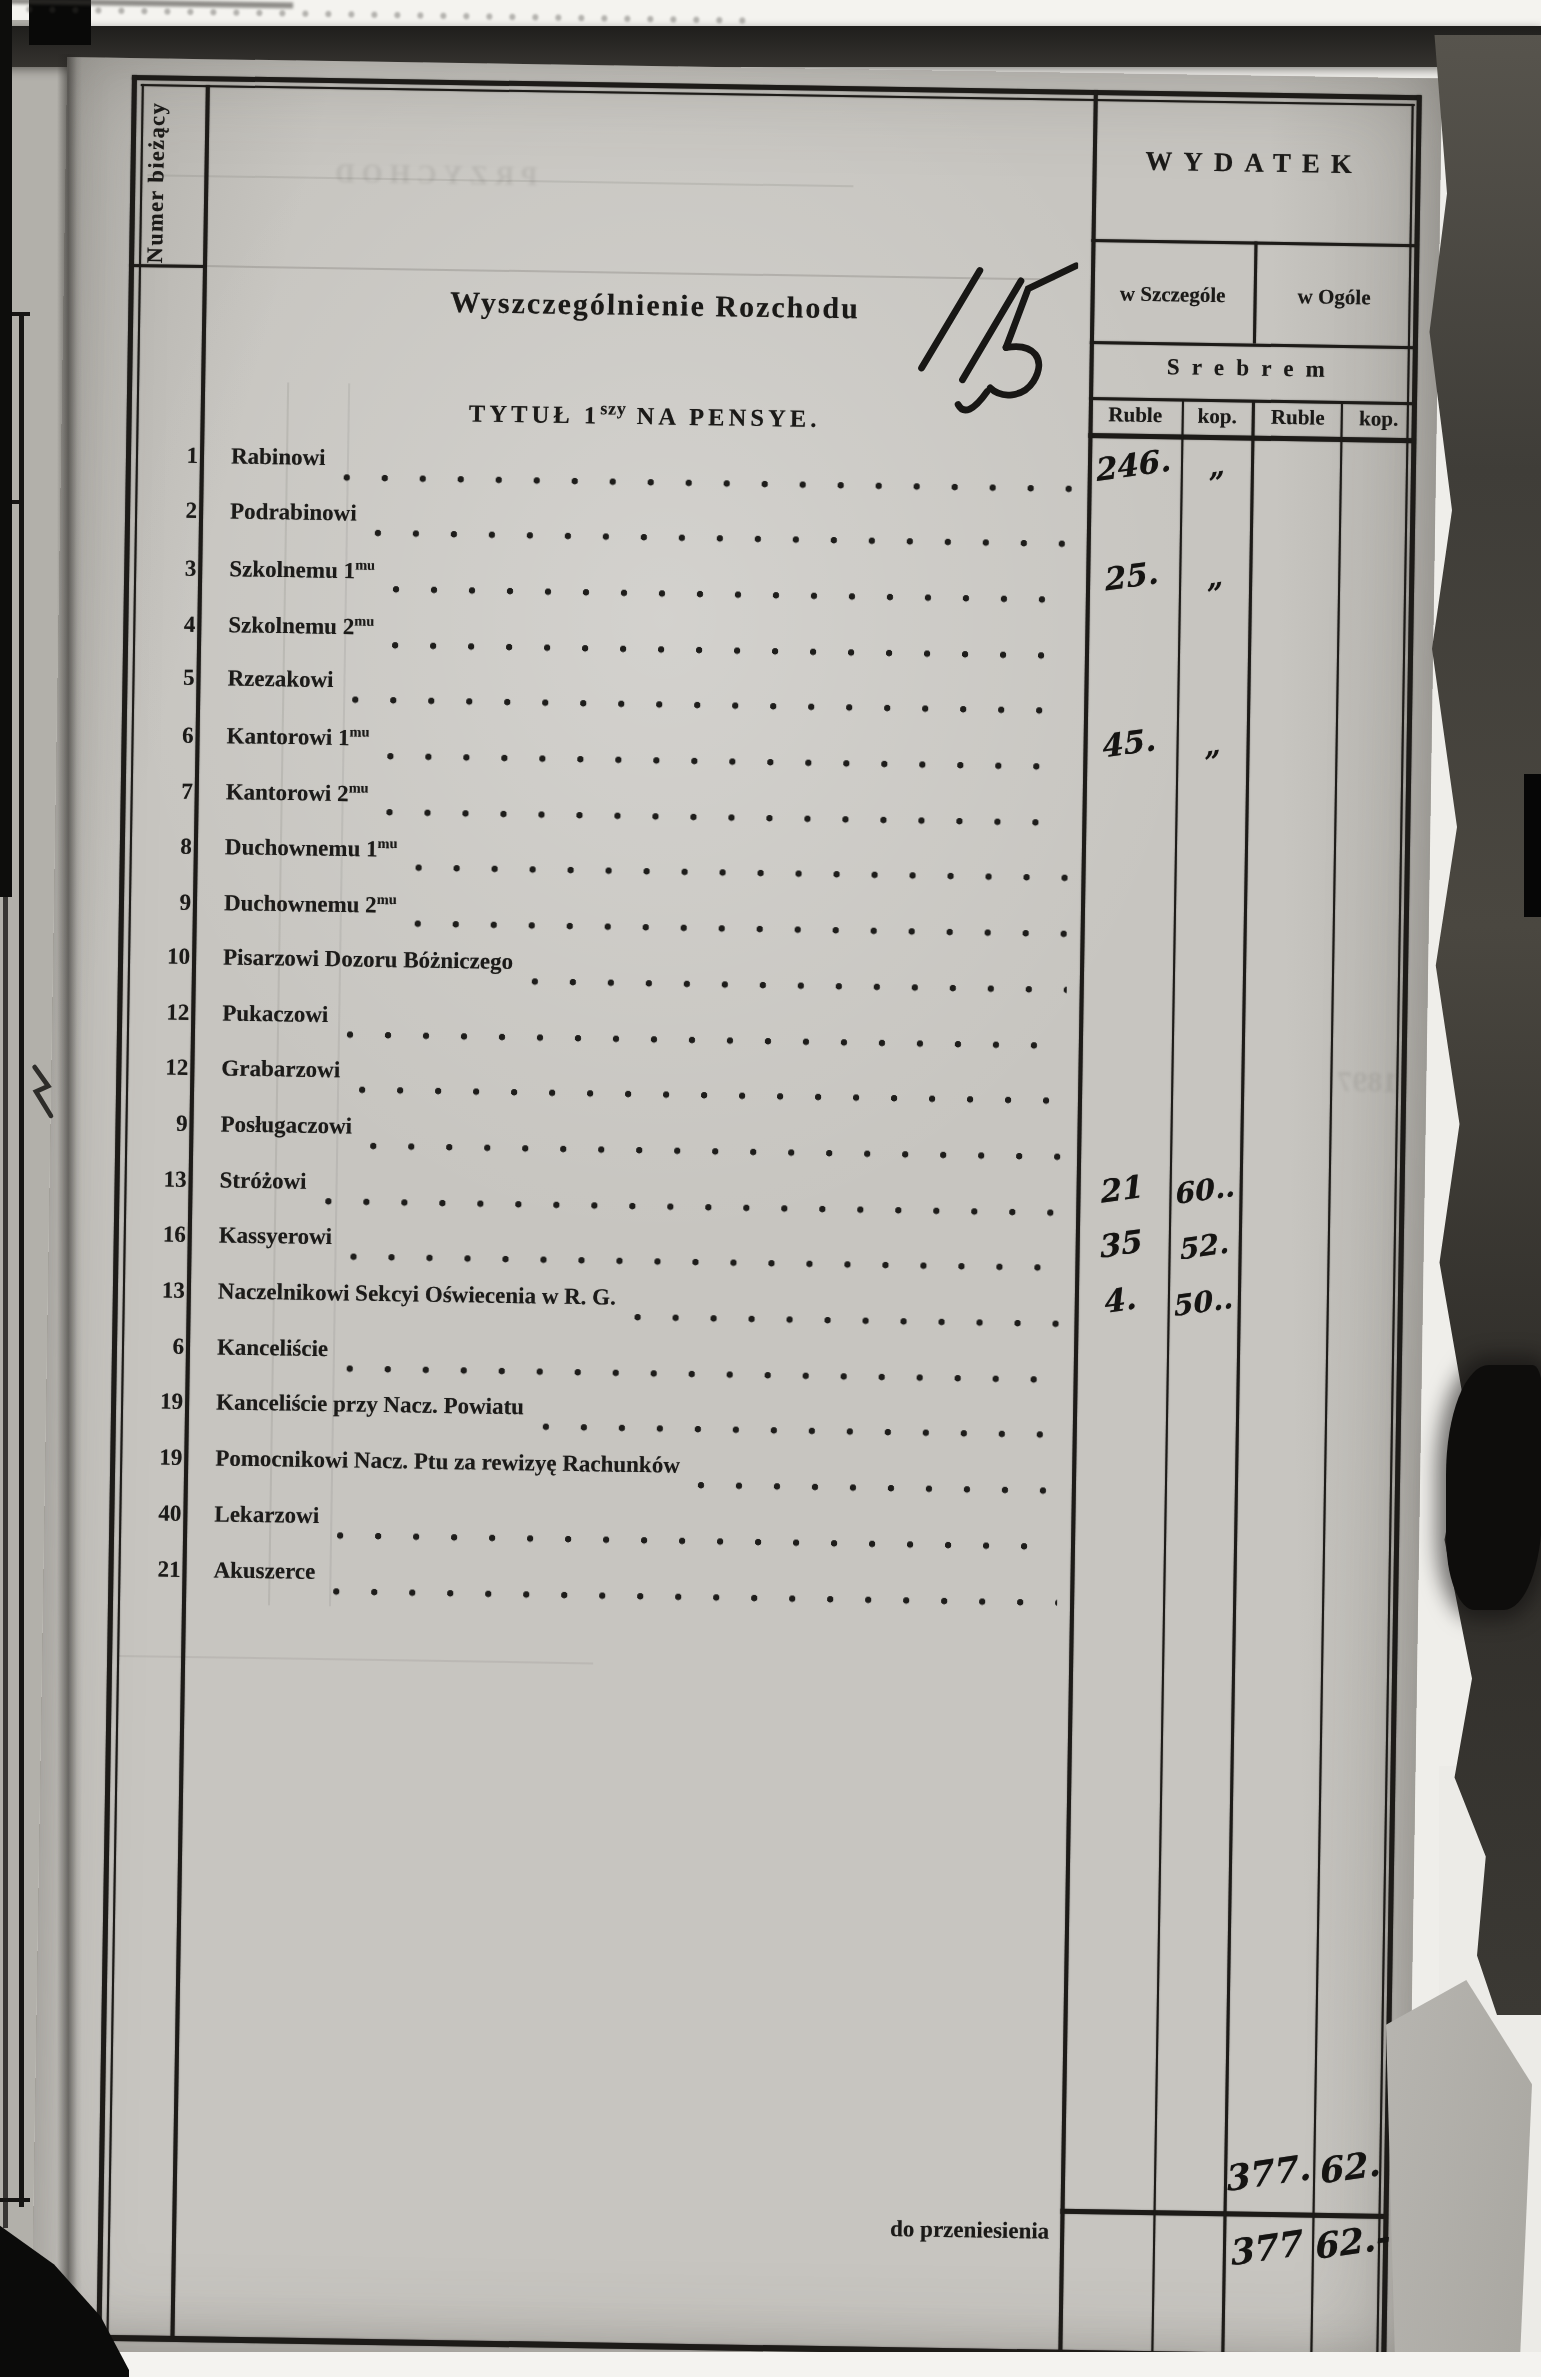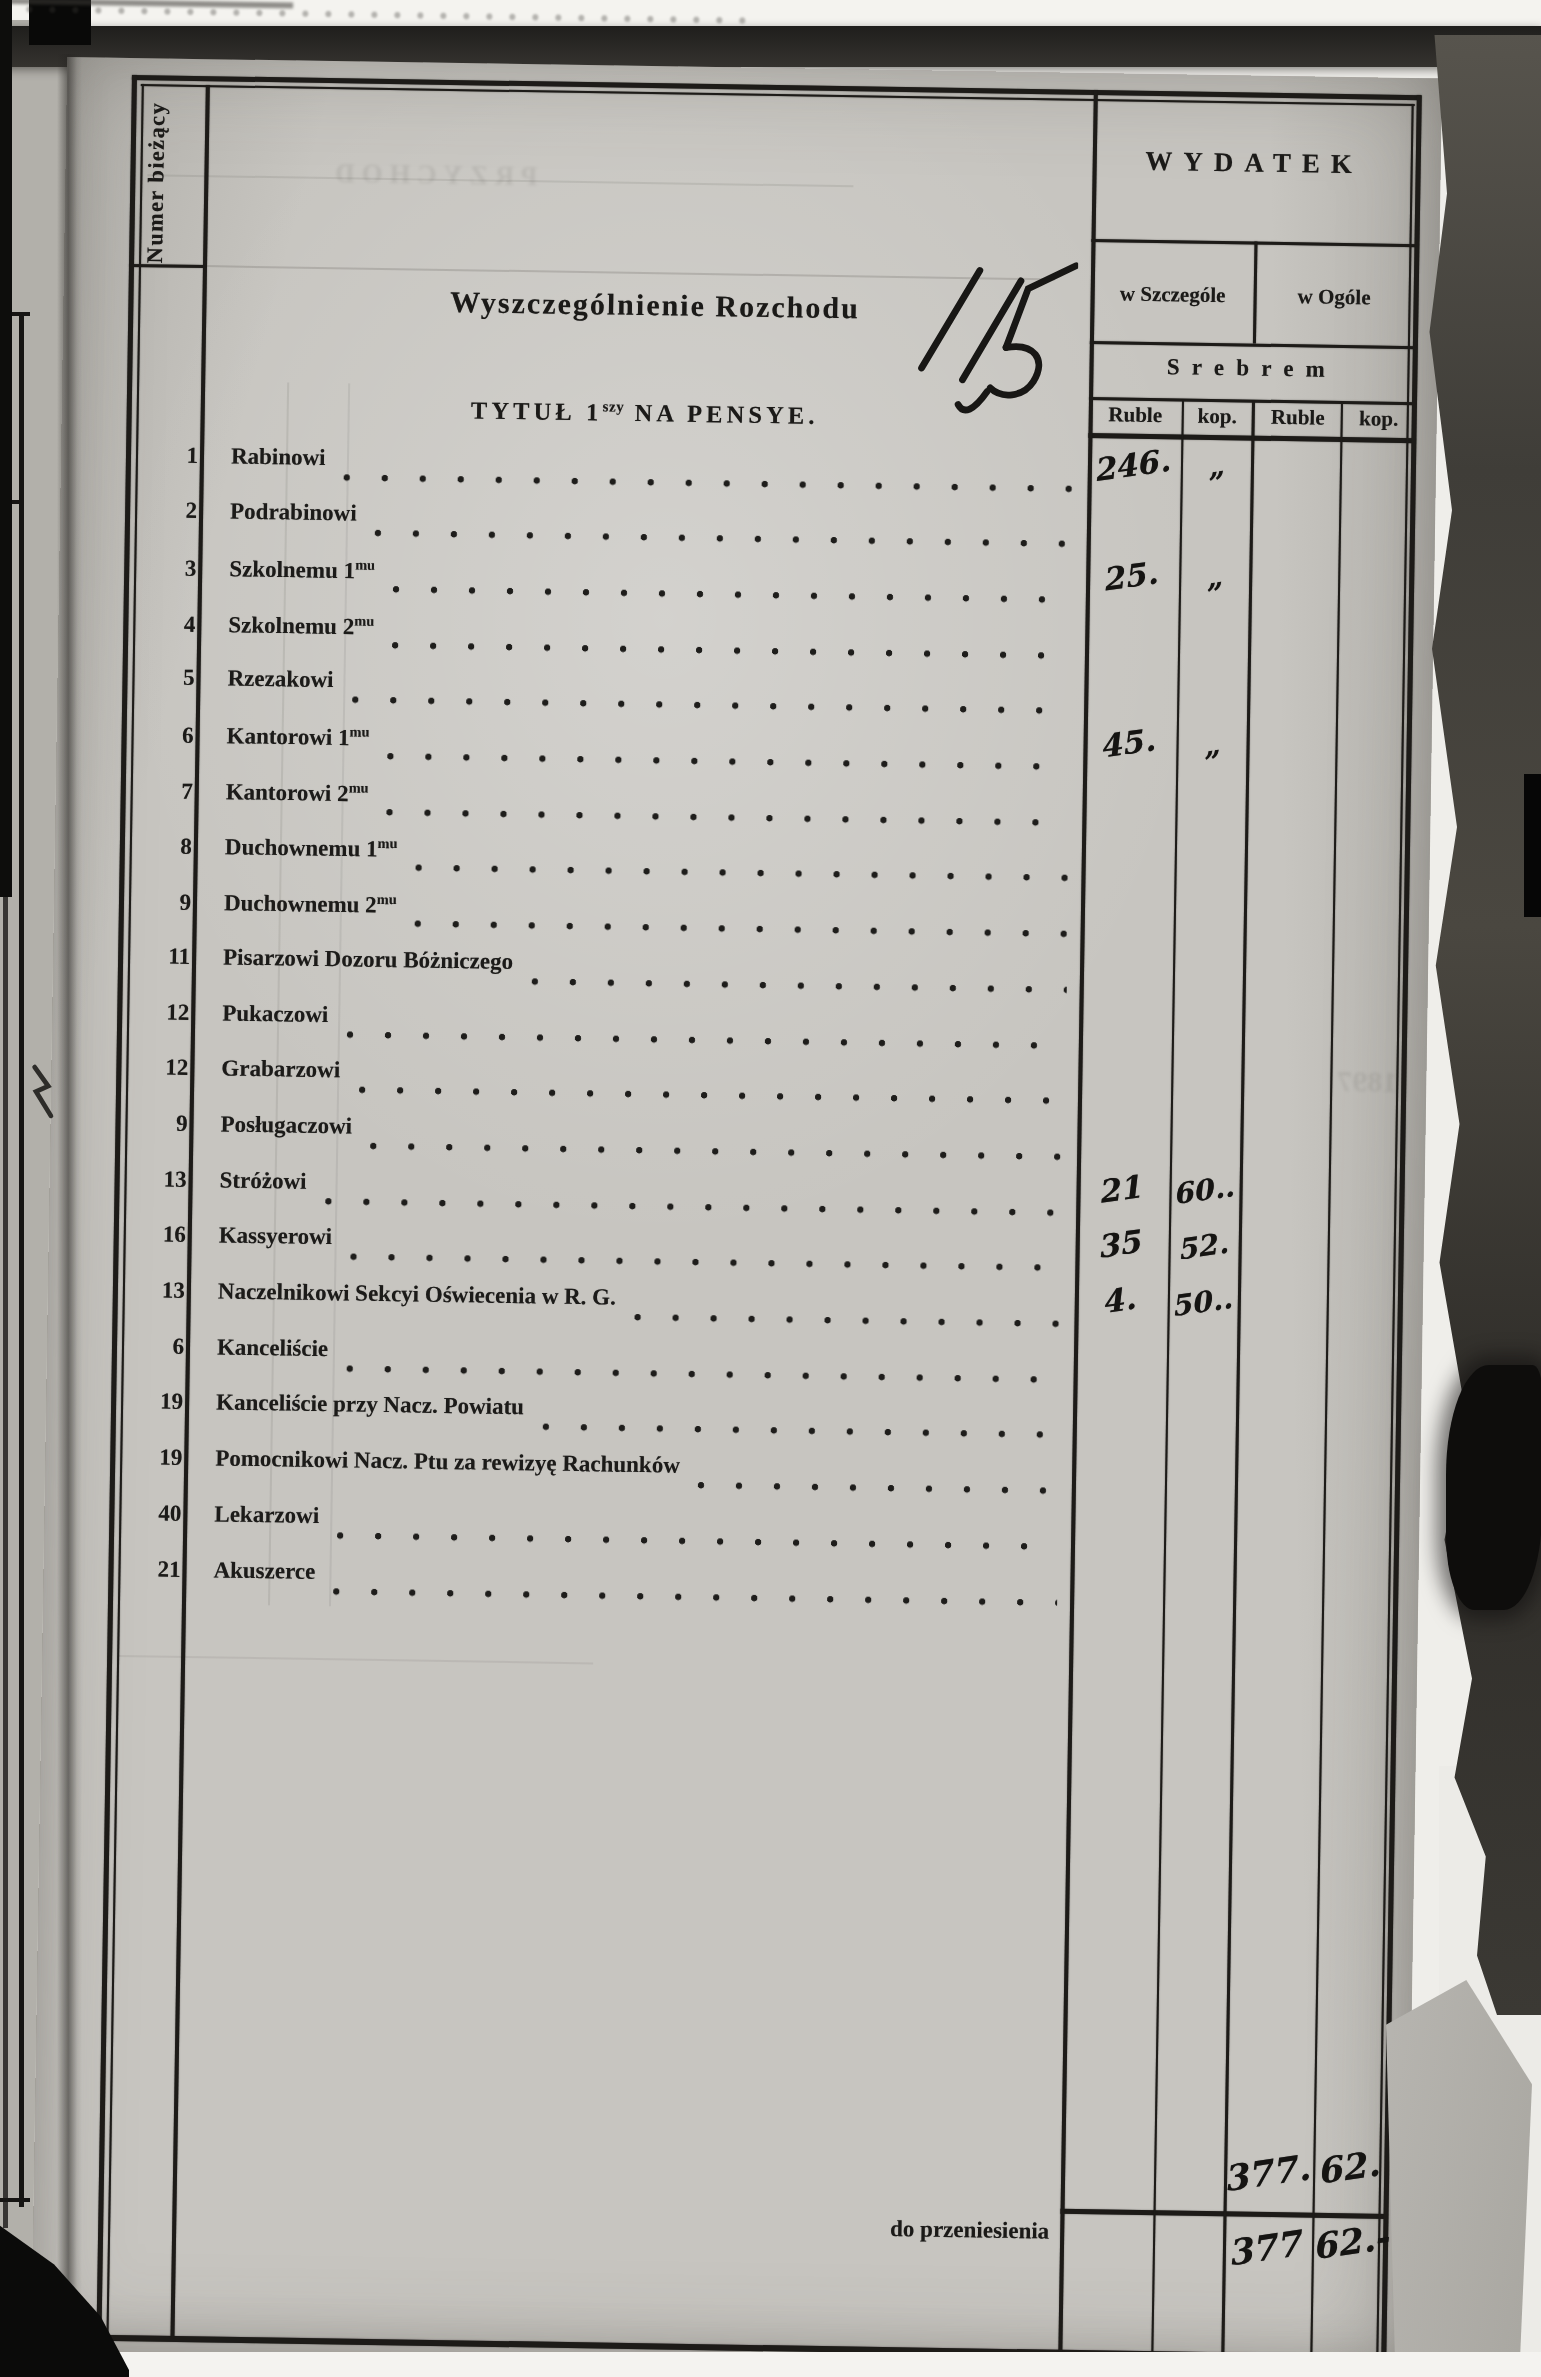--- a/index.html
+++ b/index.html
@@ -44,21 +44,21 @@
   .print{position:absolute;color:#1b1a18;text-shadow:0 0 0.7px rgba(20,19,17,.45);}
   #numer-vert{left:145px;top:101px;width:57px;height:163px;writing-mode:vertical-rl;transform:rotate(180deg);
       font-size:22.4px;font-weight:700;letter-spacing:1.4px;text-align:center;}
   #hdr-wysz{left:224px;top:280px;width:869px;text-align:center;font-size:30px;font-weight:700;letter-spacing:2px;}
   #hdr-wydatek{left:1096px;top:130px;width:319px;text-align:center;font-size:27px;font-weight:700;letter-spacing:11px;}
   #hdr-wszcz{left:1095px;top:266px;width:162px;text-align:center;font-size:21px;font-weight:700;}
   #hdr-wog{left:1258px;top:266px;width:159px;text-align:center;font-size:21px;font-weight:700;}
   #hdr-srebrem{left:1095px;top:338px;width:323px;text-align:center;font-size:23px;font-weight:700;letter-spacing:12.2px;}
   .rkcell{top:387px;text-align:center;font-size:21px;font-weight:700;}
   #section-title{left:207px;top:391px;width:886px;text-align:center;font-size:24.5px;font-weight:700;letter-spacing:4.1px;}
-  #section-title sup{font-size:15px;letter-spacing:0.7px;}
+  #section-title sup{font-size:18px;letter-spacing:0.7px;}
   
   .row{position:absolute;left:146px;width:944px;height:42px;display:flex;align-items:baseline;}
   .row-no{width:58px;text-align:right;font-size:23px;font-weight:700;color:#1b1a18;flex:0 0 auto;
           text-shadow:0 0 0.7px rgba(20,19,17,.45);}
   .row-label{margin-left:33px;font-size:23px;font-weight:700;color:#1c1b19;white-space:nowrap;
              text-shadow:0 0 0.7px rgba(20,19,17,.45);}
   .row-label sup{font-size:14.3px;}
   .leader{flex:1 1 auto;align-self:flex-end;height:8.8px;margin:0 9.5px 5.4px 17.7px;
      background-image:radial-gradient(circle at 4.1px 4.1px,#1e1d1b 2.9px,rgba(0,0,0,0) 3.5px);
      background-size:38px 8.8px;background-repeat:repeat-x;}
@@ -197,21 +197,21 @@
           <div class="row-no">8</div>
           <div class="row-label">Duchownemu 1<sup>mu</sup></div>
           <div class="leader"></div>
         </div>
         <div class="row" style="top: 887px;">
           <div class="row-no">9</div>
           <div class="row-label">Duchownemu 2<sup>mu</sup></div>
           <div class="leader"></div>
         </div>
         <div class="row" style="top: 943px;">
-          <div class="row-no">11</div>
+          <div class="row-no">10</div>
           <div class="row-label">Pisarzowi Dozoru Bóżniczego</div>
           <div class="leader"></div>
         </div>
         <div class="row" style="top: 999px;">
           <div class="row-no">12</div>
           <div class="row-label">Pukaczowi</div>
           <div class="leader"></div>
         </div>
         <div class="row" style="top: 1054px;">
           <div class="row-no">12</div>

